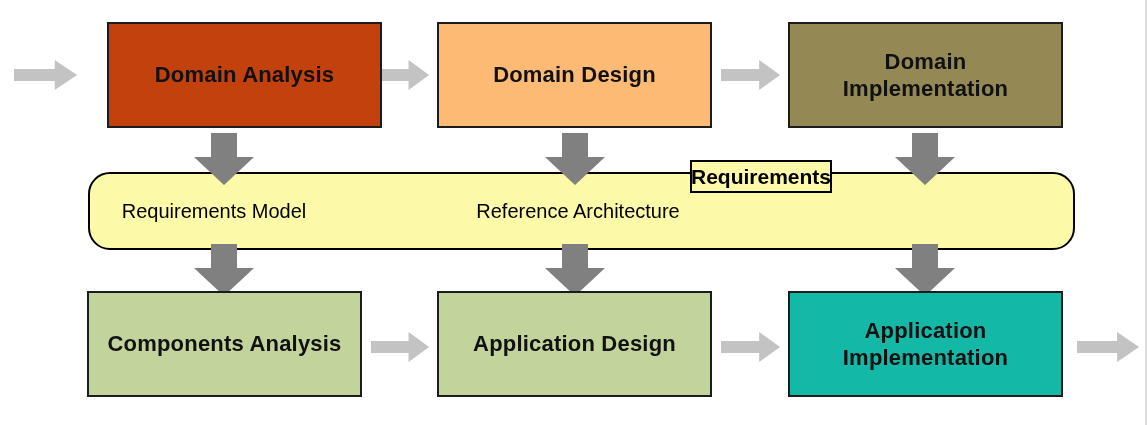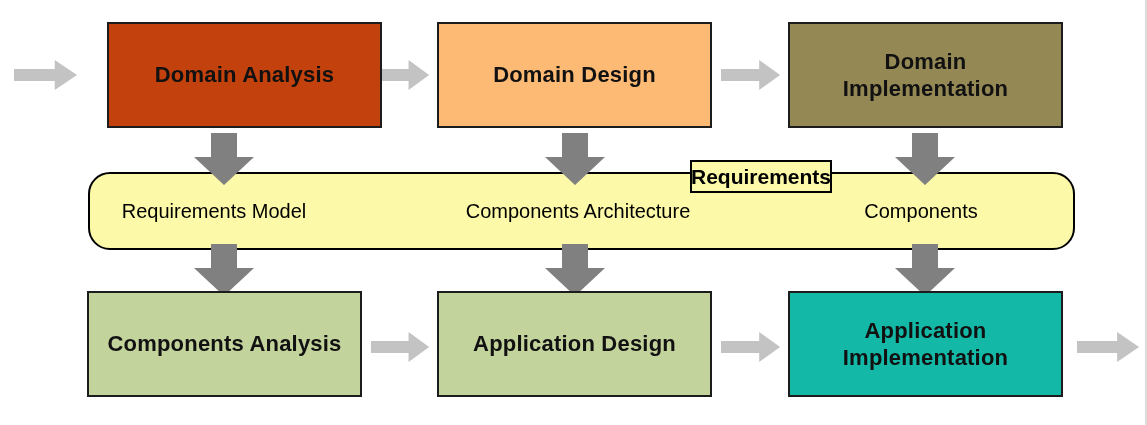--- a/index.html
+++ b/index.html
@@ -156,22 +156,21 @@
   </svg>
   <svg class="varrow vdown-top-2" viewBox="0 0 60 52" preserveAspectRatio="none">
     <polygon points="17,0 43,0 43,24 60,24 30,52 0,24 17,24" style="fill: rgb(128, 128, 128);"></polygon>
   </svg>
   <svg class="varrow vdown-top-3" viewBox="0 0 60 52" preserveAspectRatio="none">
     <polygon points="17,0 43,0 43,24 60,24 30,52 0,24 17,24" style="fill: rgb(128, 128, 128);"></polygon>
   </svg>
 
   <div class="band" style="background-color: rgb(252, 249, 168);">
     <span class="band-label item-0">Requirements Model</span>
-    <span class="band-label item-1">Components Architecture</span>
-    <span class="band-label item-2">Components</span>
+    <span class="band-label item-1">Reference Architecture</span>
   </div>
 
   <div class="tag" style="background-color: rgb(252, 249, 168);">
     <span>Requirements</span>
   </div>
 
   <svg class="varrow vdown-bot-1" viewBox="0 0 60 52" preserveAspectRatio="none">
     <polygon points="17,0 43,0 43,24 60,24 30,52 0,24 17,24" style="fill: rgb(128, 128, 128);"></polygon>
   </svg>
   <svg class="varrow vdown-bot-2" viewBox="0 0 60 52" preserveAspectRatio="none">

